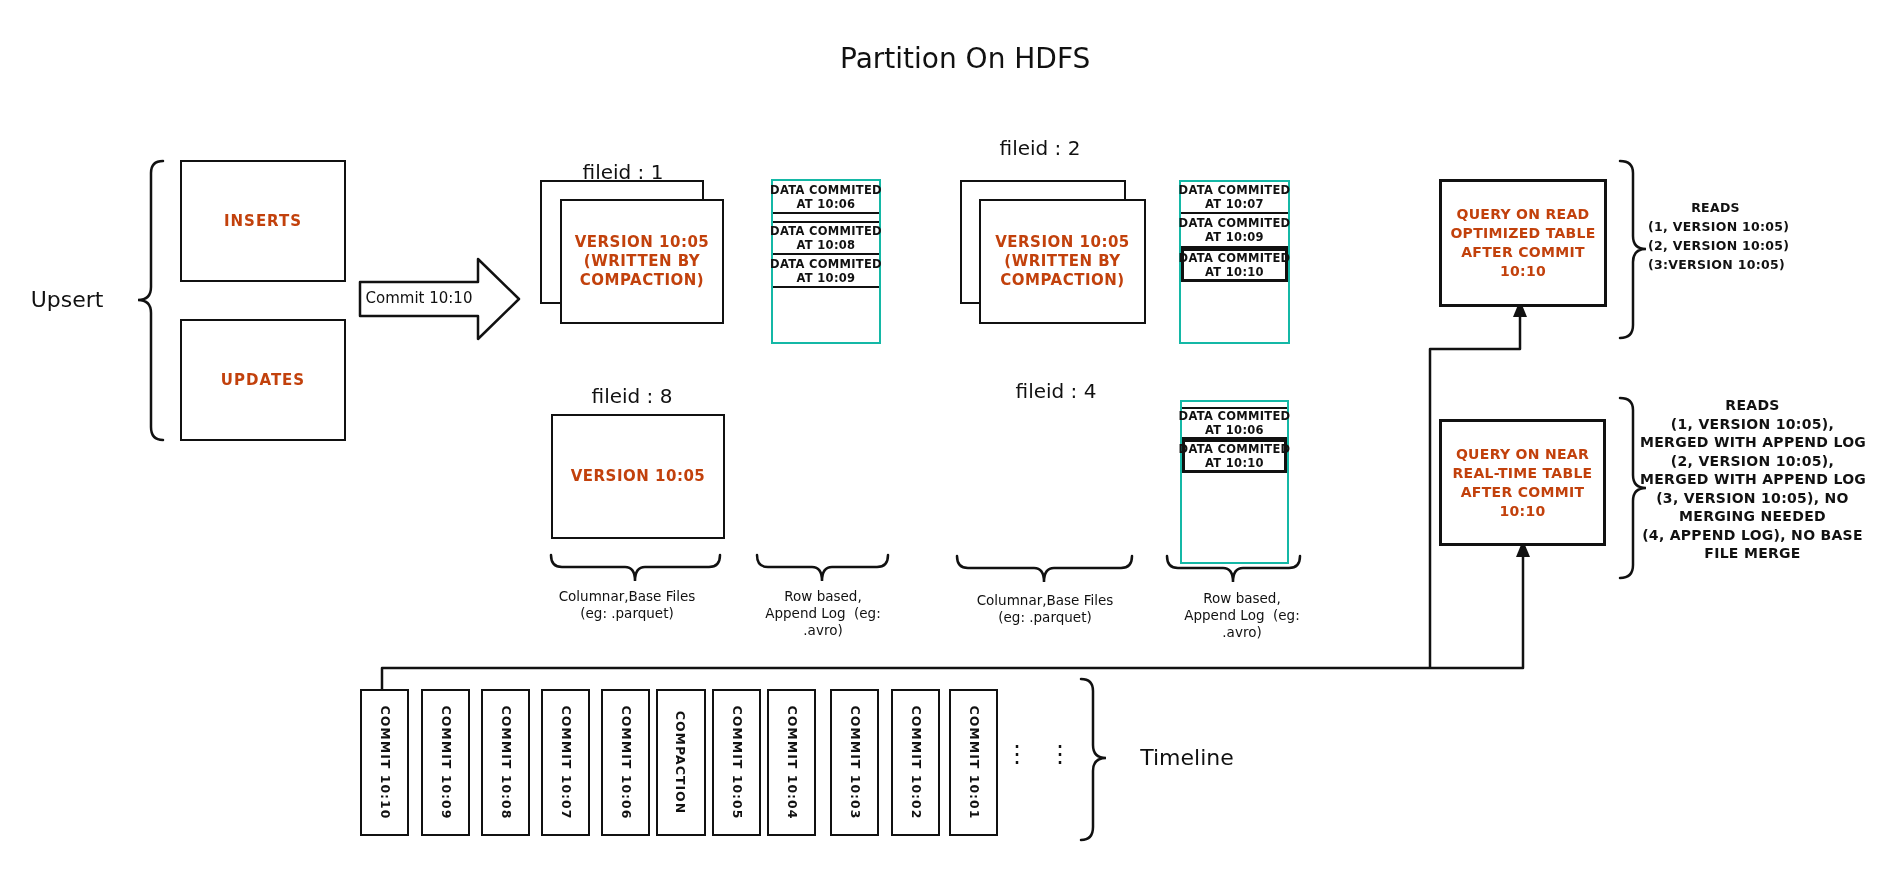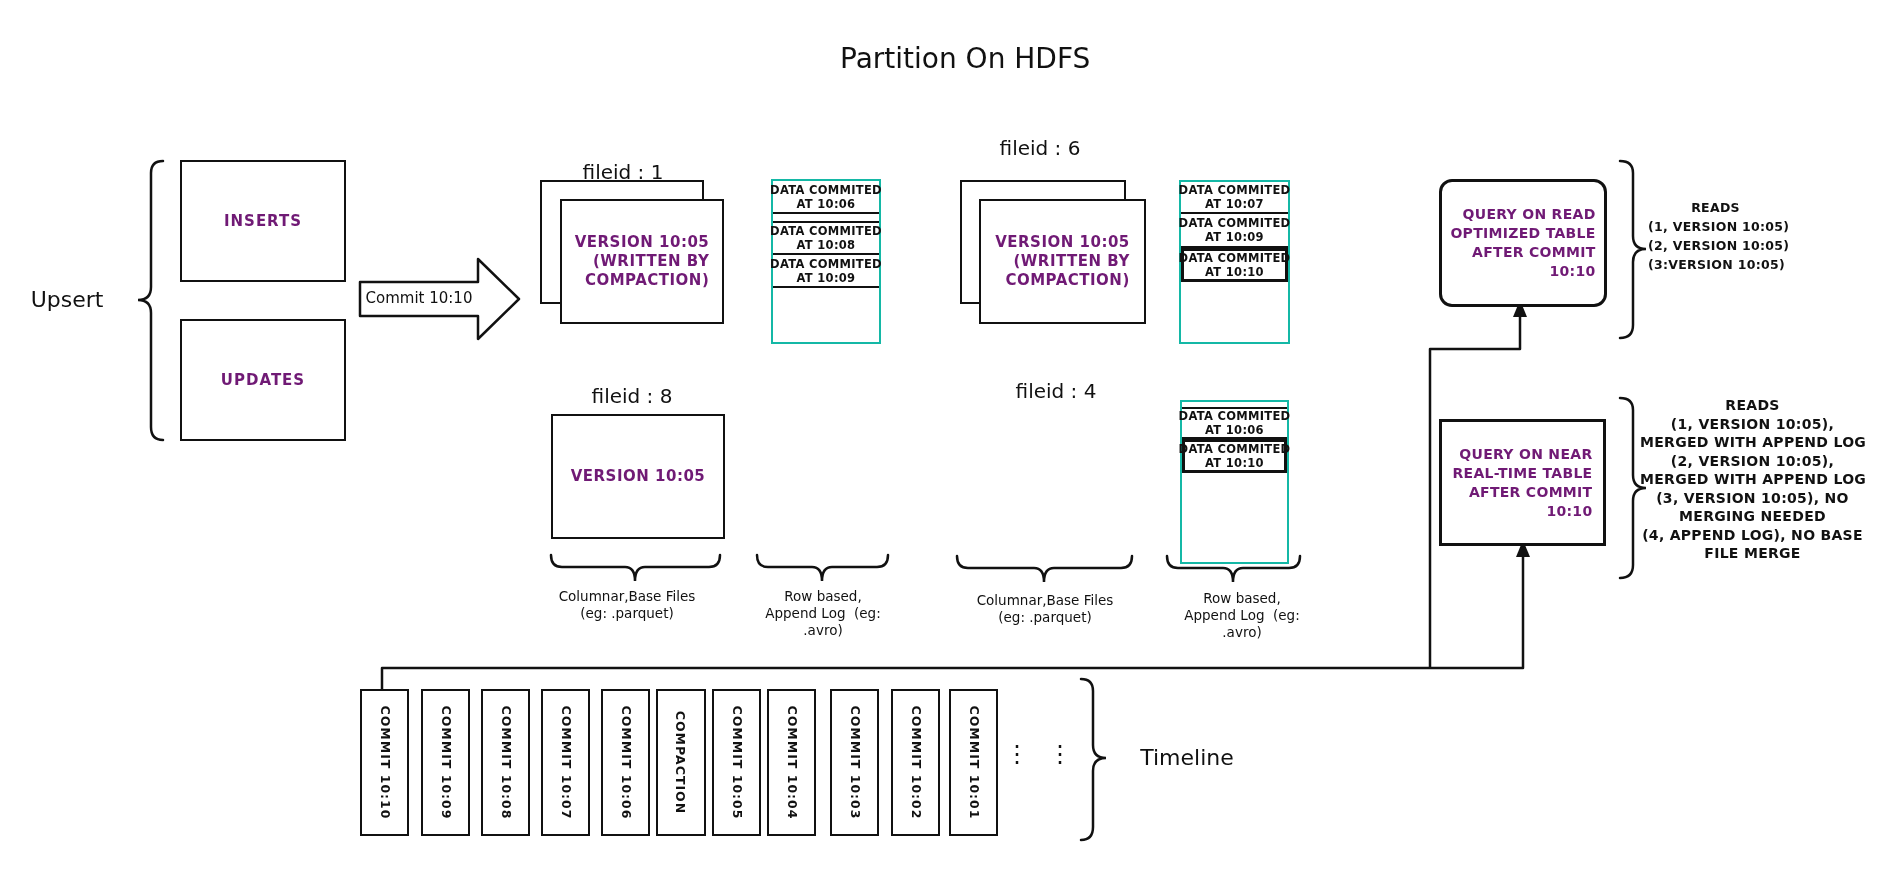--- a/index.html
+++ b/index.html
@@ -5,21 +5,21 @@
   html,body { margin:0; padding:0; background:#ffffff; }
   .canvas {
     position:relative; width:1900px; height:880px; background:#ffffff;
     font-family:"DejaVu Sans", sans-serif; color:#111111; overflow:hidden;
   }
   svg.overlay { position:absolute; left:0; top:0; width:1900px; height:880px; }
   .txt { position:absolute; text-align:center; white-space:pre; color:#111; }
   .box {
     position:absolute; border:2px solid #111; background:#fff;
     display:flex; align-items:center; justify-content:center;
-    text-align:right; white-space:pre; color:#701a75;
+    text-align:center; white-space:pre; color:#c2410c;
   }
   .plain { border:2px solid #111; background:#fff; position:absolute; }
   .marker { font-weight:bold; letter-spacing:1px; }
   .ver { font-size:15px; font-weight:bold; line-height:19px; letter-spacing:0.5px; }
   .qbox { border-width:3px; font-size:14px; font-weight:bold; line-height:19px; letter-spacing:0.3px; }
   .stack { position:absolute; border:2px solid #14b8a6; background:#fff; }
   .cell {
     position:absolute; left:0; right:0; display:flex; align-items:center; justify-content:center;
     text-align:center; white-space:pre; font-size:11.5px; font-weight:bold; line-height:14px;
     border-bottom:2px solid #111; letter-spacing:0.3px;
@@ -78,21 +78,21 @@
   <div class="stack" style="left:771px; top:179px; width:106px; height:161px;">
     <div class="cell" style="top:0; height:31px;">DATA COMMITED
 AT 10:06</div>
     <div class="cell" style="top:33px; height:7px;"></div>
     <div class="cell" style="top:42px; height:30px;">DATA COMMITED
 AT 10:08</div>
     <div class="cell" style="top:74px; height:31px;">DATA COMMITED
 AT 10:09</div>
   </div>
 
-  <div class="txt" style="left:980px; top:136px; width:120px; font-size:20px;">fileid : 6</div>
+  <div class="txt" style="left:980px; top:136px; width:120px; font-size:20px;">fileid : 2</div>
   <div class="plain" style="left:960px; top:180px; width:162px; height:120px;"></div>
   <div class="box ver" style="left:979px; top:199px; width:163px; height:121px;">VERSION 10:05
 (WRITTEN BY
 COMPACTION)</div>
 
   <div class="stack" style="left:1179px; top:180px; width:107px; height:160px;">
     <div class="cell" style="top:0; height:30px;">DATA COMMITED
 AT 10:07</div>
     <div class="cell" style="top:32px; height:32px;">DATA COMMITED
 AT 10:09</div>
@@ -117,21 +117,21 @@
 (eg: .parquet)</div>
   <div class="txt small-label" style="left:733px; top:588px; width:180px;">Row based,
 Append Log  (eg:
 .avro)</div>
   <div class="txt small-label" style="left:950px; top:592px; width:190px;">Columnar,Base Files
 (eg: .parquet)</div>
   <div class="txt small-label" style="left:1152px; top:590px; width:180px;">Row based,
 Append Log  (eg:
 .avro)</div>
 
-  <div class="box qbox" style="left:1439px; top:179px; width:162px; height:122px;border-radius:13px;">QUERY ON READ
+  <div class="box qbox" style="left:1439px; top:179px; width:162px; height:122px;">QUERY ON READ
 OPTIMIZED TABLE
 AFTER COMMIT
 10:10</div>
   <div class="txt reads1" style="left:1648px; top:198px; width:135px;">READS
 (1, VERSION 10:05)
 (2, VERSION 10:05)
 (3:VERSION 10:05)</div>
 
   <div class="box qbox" style="left:1439px; top:419px; width:161px; height:121px;">QUERY ON NEAR
 REAL-TIME TABLE

